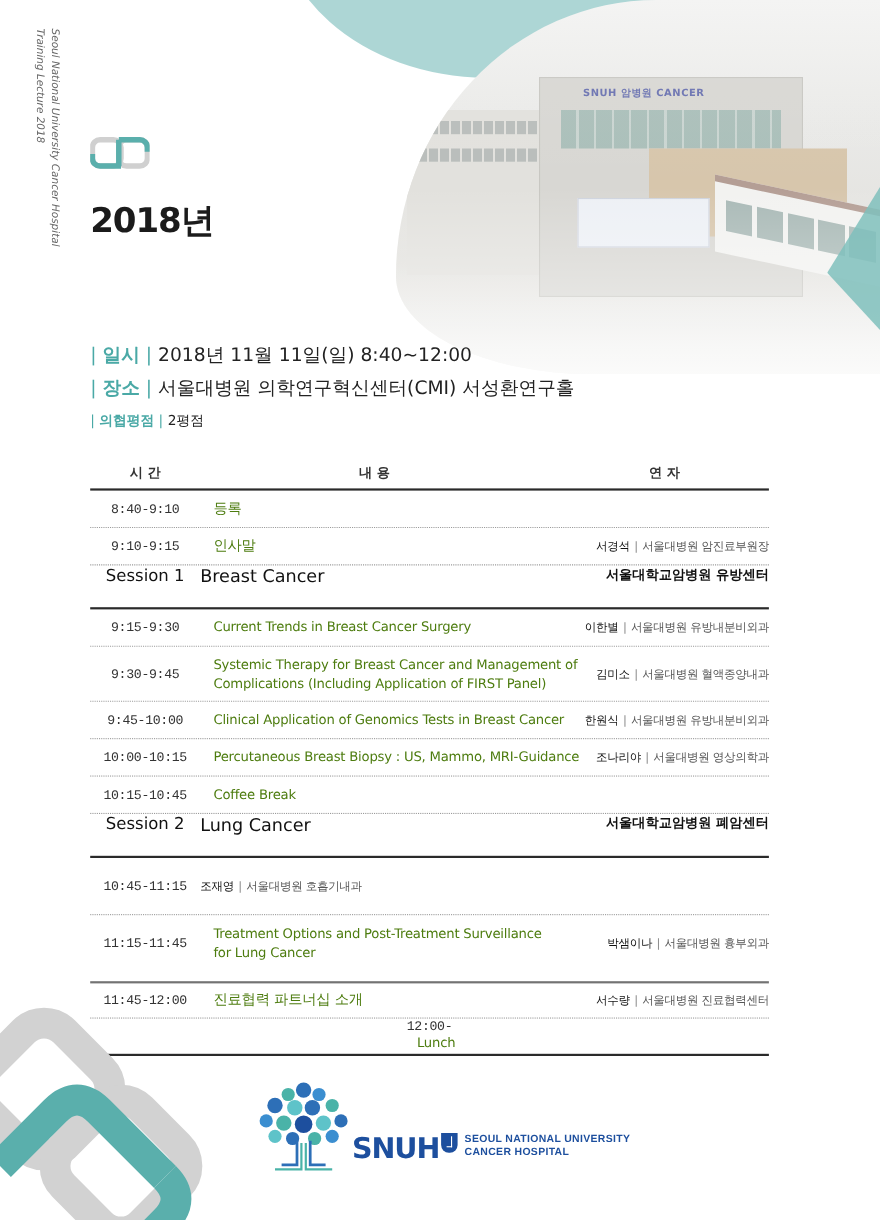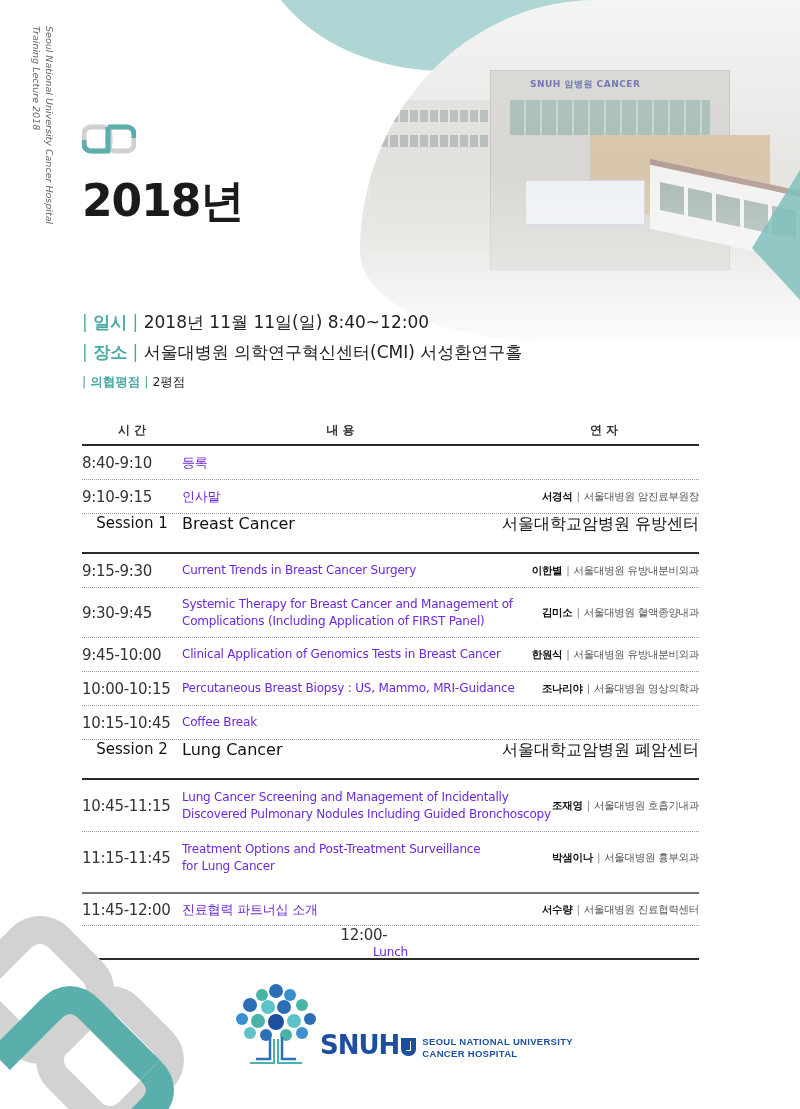--- a/index.html
+++ b/index.html
@@ -26,60 +26,60 @@
   .sign-text { position: absolute; left: 170px; top: 78px; font-size: 9px; font-weight: bold; color: #6a72b0; letter-spacing: .5px; }
   .teal-wedge { right: 0; top: 170px; width: 60px; height: 130px; background: #7fbfbc; clip-path: polygon(100% 0, 100% 100%, 20% 60%); opacity: .85; }
 
   .vert-text { position: absolute; left: 8px; top: 26px; width: 40px; height: 210px; }
   .vert-text span { position: absolute; white-space: nowrap; transform-origin: left top; transform: rotate(90deg); font-style: italic; font-size: 9.5px; color: #666; }
   .vert-text .l1 { left: 47px; top: 0; }
   .vert-text .l2 { left: 34px; top: 0; }
 
   .logo-mark { position: absolute; left: 82px; top: 124px; width: 54px; height: 30px; }
 
-  .title { position: absolute; left: 82px; top: 176px; font-size: 44px; line-height: 50px; font-weight: bold; color: #1b1b1b; letter-spacing: -1px; }
+  .title { position: absolute; left: 82px; top: 176px; font-size: 31px; line-height: 50px; font-weight: bold; color: #1b1b1b; letter-spacing: -1px; }
   .title div { white-space: nowrap; }
 
   .info { position: absolute; left: 82px; }
   .info .bar { color: #4aa9a6; }
   .info .key { color: #4aa9a6; font-weight: bold; }
   .info .val { color: #222; }
   .info.big { font-size: 17px; }
   .info.small { font-size: 12.5px; }
   .info-date { top: 311px; }
   .info-place { top: 341px; }
   .info-credit { top: 374px; }
 
   
   .schedule { position: absolute; left: 82px; top: 416px; width: 617px; }
   .thead { display: flex; height: 30px; align-items: center; font-size: 12px; font-weight: bold; color: #333; border-bottom: 2px solid #2a2a2a; }
   .thead .c-time { width: 100px; text-align: center; }
   .thead .c-content { flex: 1; text-align: center; padding-left: 30px; }
   .thead .c-speaker { width: 230px; text-align: center; padding-left: 40px; }
 
   .row { display: flex; align-items: center; border-bottom: 1px dotted #9a9a9a; }
-  .row .time { width: 100px; font-size: 15px; color: #333; letter-spacing: -0.3px; }
-  .row .content { flex: 1; font-size: 12px; color: #6d28d9; line-height: 17px; letter-spacing: -0.2px; }
+  .row .time { width: 100px; text-align: center; font-size: 12px; color: #333; letter-spacing: -0.3px; font-family: Liberation Mono, monospace; }
+  .row .content { flex: 1; font-size: 12px; color: #4d7c0f; line-height: 17px; letter-spacing: -0.2px; margin-left: 12px; }
   .row .content.kr { font-size: 13px; }
   .row .speaker { text-align: right; font-size: 10.5px; color: #555; white-space: nowrap; letter-spacing: -0.3px; }
-  .row .speaker .name { color: #111; font-weight: bold; }
+  .row .speaker .name { color: #111; font-weight: normal; }
   .row .speaker .sep { color: #888; margin: 0 4px; }
   .row.h34 { height: 34px; }
   .row.h50 { height: 50px; }
 
   .session { display: flex; height: 40px; border-bottom: 2px solid #2a2a2a; }
   .session .s-num { width: 100px; text-align: center; font-size: 15px; color: #111; }
   .session .s-title { flex: 1; font-size: 16px; color: #111; }
-  .session .s-center { font-size: 16px; font-weight: normal; color: #111; text-align: right; }
+  .session .s-center { font-size: 12px; font-weight: bold; color: #111; text-align: right; }
   .row.last { border-bottom: 2px solid #2a2a2a; flex-direction: column; }
   .row.pre-top { border-top: 2px solid #737373; }
   .gap { height: 8px; }
 
   .footer-logo { position: absolute; left: 226px; top: 977px; width: 100px; height: 92px; }
-  .snuh { position: absolute; left: 320px; top: 1030px; display: flex; align-items: flex-end; }
+  .snuh { position: absolute; left: 320px; top: 1030px; display: flex; align-items: flex-start; }
   .snuh .word { font-family: "DejaVu Sans", sans-serif; font-weight: bold; font-size: 26px; color: #1d4f9e; letter-spacing: -1px; }
   .snuh .shield { width: 15px; height: 18px; background: #1d4f9e; margin: 0 6px 4px 2px; border-radius: 0 0 7px 7px; position: relative; }
   .snuh .shield::after { content: ""; position: absolute; left: 5px; top: 3px; width: 4px; height: 9px; border: 1.5px solid #fff; border-top: none; border-left: none; }
   .snuh .sub { font-family: Liberation Sans, sans-serif; font-size: 9.5px; font-weight: bold; color: #1d4f9e; line-height: 12px; letter-spacing: .3px; }
 
   .chain-bl { position: absolute; left: -40px; top: 910px; width: 230px; height: 210px; }
 </style>
 </head>
 <body>
 
@@ -196,24 +196,20 @@
     <div class="content">Coffee Break</div>
   </div>
 
   <div class="session">
     <div class="s-num">Session 2</div>
     <div class="s-title">Lung Cancer</div>
     <div class="s-center">서울대학교암병원 폐암센터</div>
   </div>
   <div class="row h50" style="height:52px">
     <div class="time">10:45-11:15</div>
-    <div class="content">
-      <div>Lung Cancer Screening and Management of Incidentally</div>
-      <div>Discovered Pulmonary Nodules Including Guided Bronchoscopy</div>
-    </div>
     <div class="speaker">
       <span class="name">조재영</span><span class="sep">|</span><span>서울대병원 호흡기내과</span>
     </div>
   </div>
   <div class="row h50" style="border-bottom:none; height:52px">
     <div class="time">11:15-11:45</div>
     <div class="content">
       <div>Treatment Options and Post-Treatment Surveillance</div>
       <div>for Lung Cancer</div>
     </div>

